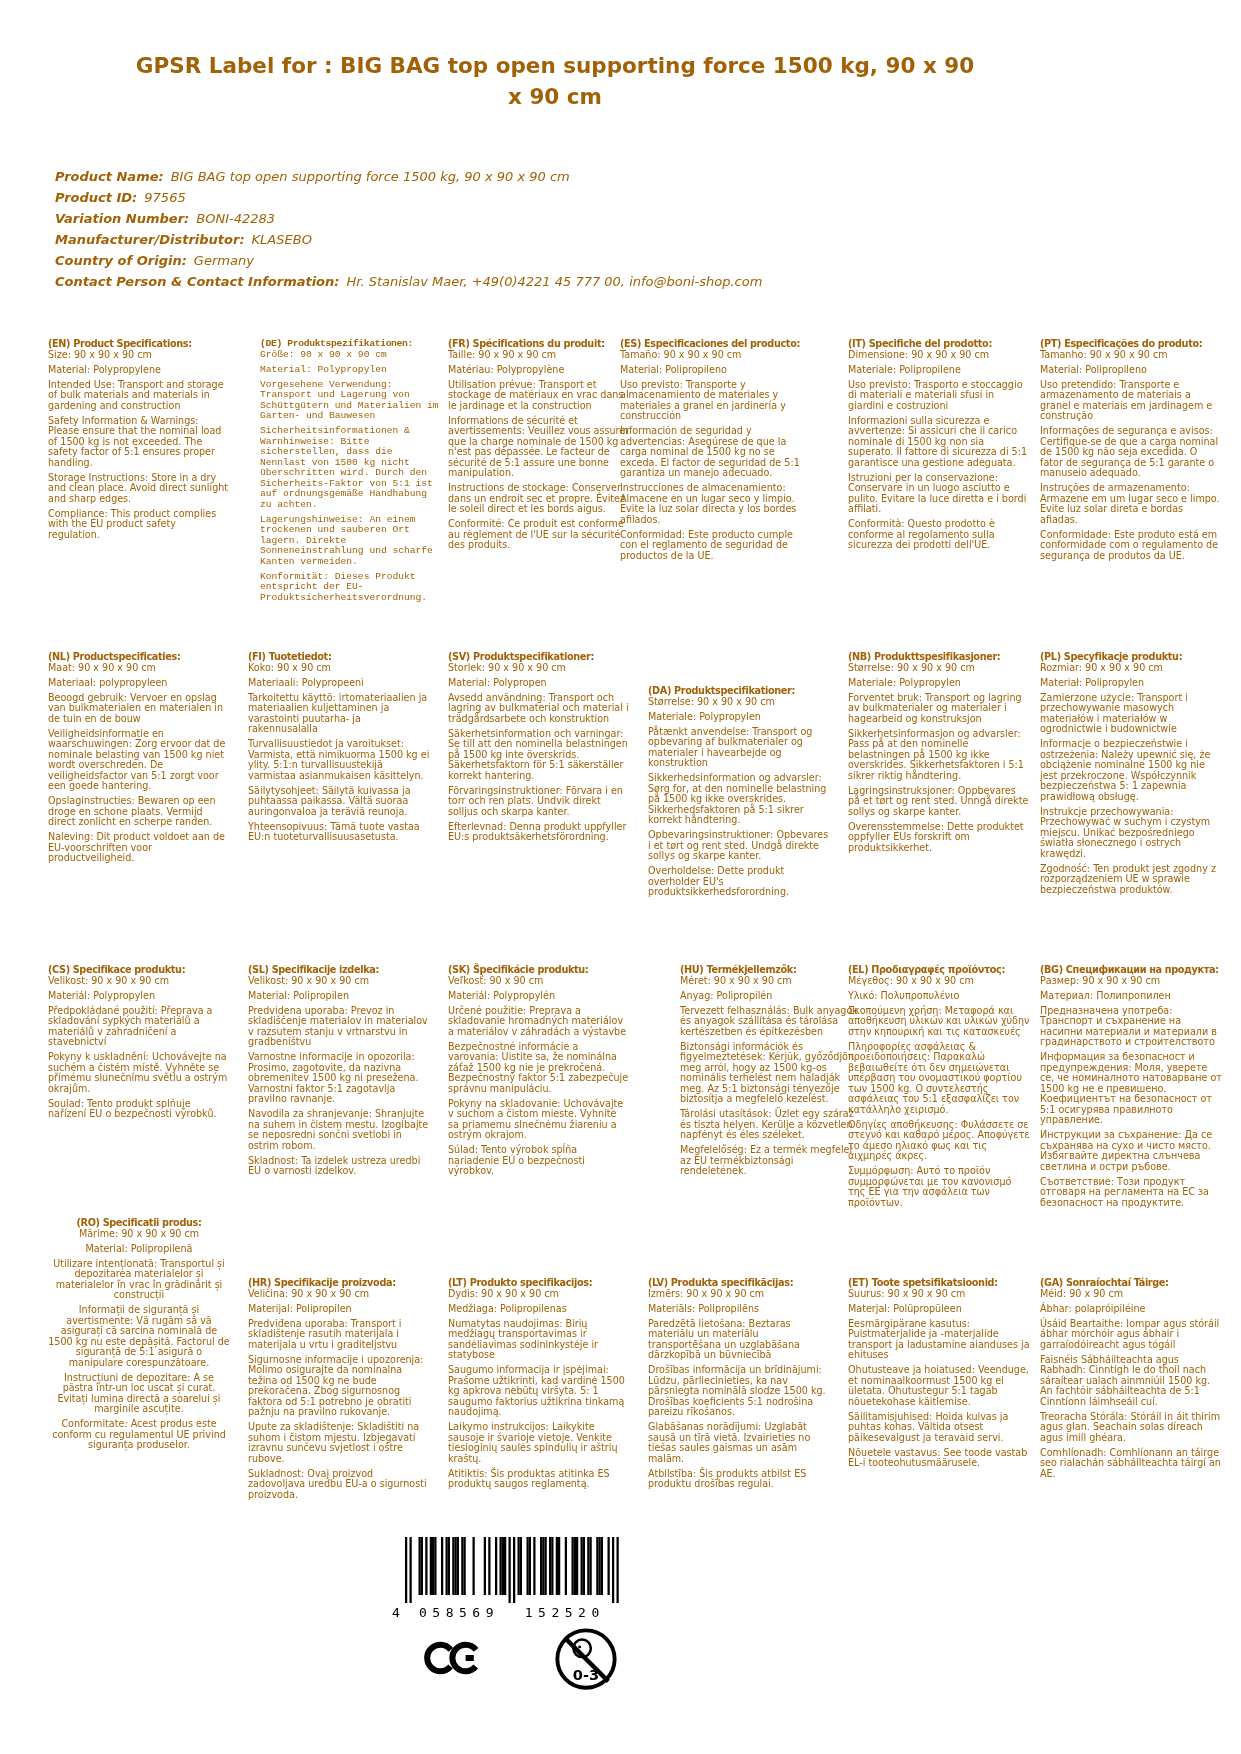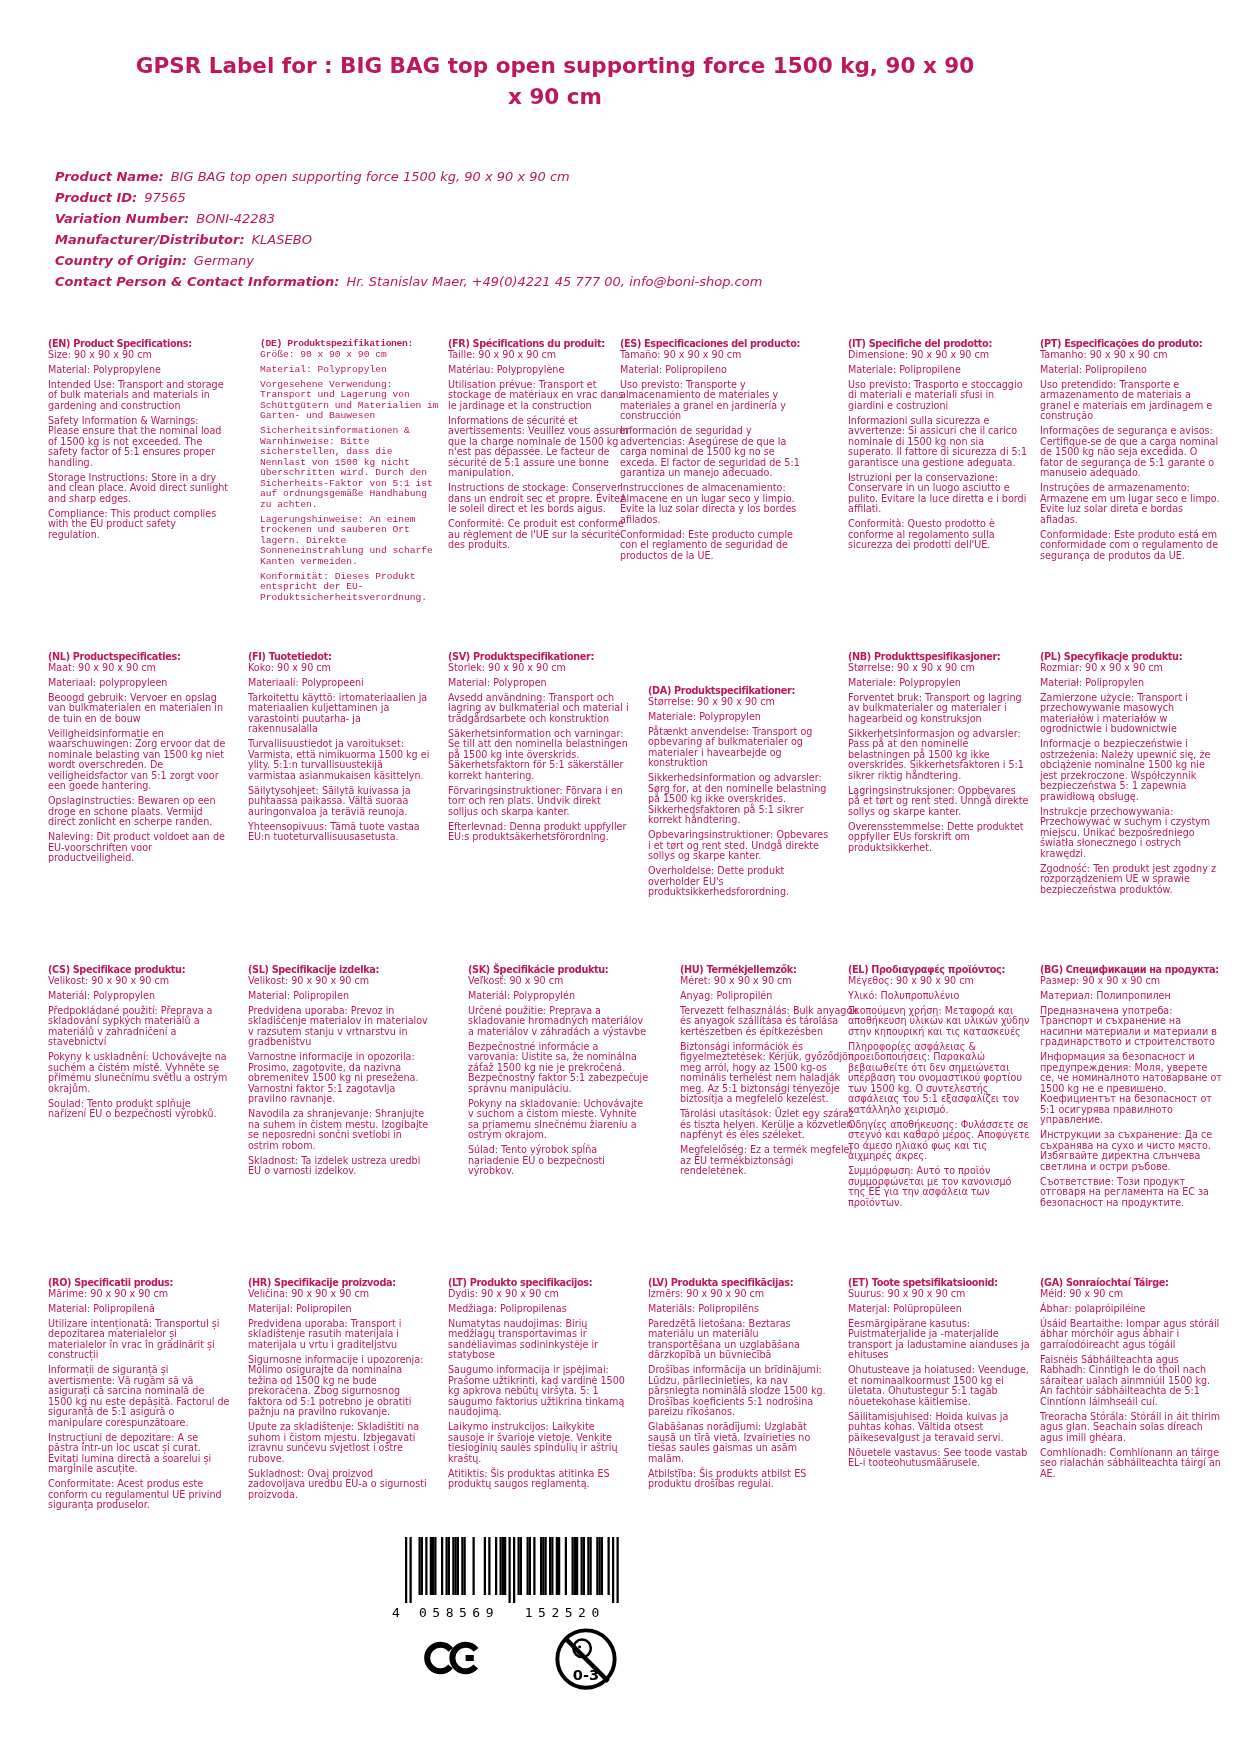--- a/index.html
+++ b/index.html
@@ -1,16 +1,16 @@
 <!DOCTYPE html>
 <html><head>
 <meta charset="utf-8">
 <style>
   html,body{margin:0;padding:0;background:#e8e8e8;}
-  #page{position:relative;width:1241px;height:1754px;background:#ffffff;color:#be185d;
+  #page{position:relative;width:1241px;height:1754px;background:#ffffff;color:#a16207;
         font-family:"DejaVu Sans",sans-serif;overflow:hidden;margin:0 auto;}
   #title{position:absolute;left:85px;top:50px;width:940px;text-align:center;
          font-size:21.5px;font-weight:bold;line-height:31px;}
   #product-info{position:absolute;left:55px;top:166px;font-size:13px;line-height:21px;font-style:italic;}
   .info-row{white-space:nowrap;}
   .info-label{font-weight:bold;}
   .info-value{margin-left:7px;}
   #spec-grid .cell{position:absolute;width:182px;font-size:9.6px;line-height:10.5px;}
   .hdr{font-weight:bold;font-size:9.7px;letter-spacing:-0.35px;white-space:nowrap;}
   .line{}
@@ -159,21 +159,21 @@
       </div>
       <div class="cell" style="left: 248px; top: 965px;">
         <div class="hdr">(SL) Specifikacije izdelka:</div>
         <div class="line">Velikost: 90 x 90 x 90 cm</div>
         <div class="para">Material: Polipropilen</div>
         <div class="para">Predvidena uporaba: Prevoz in skladiščenje materialov in materialov v razsutem stanju v vrtnarstvu in gradbeništvu</div>
         <div class="para">Varnostne informacije in opozorila: Prosimo, zagotovite, da nazivna obremenitev 1500 kg ni presežena. Varnostni faktor 5:1 zagotavlja pravilno ravnanje.</div>
         <div class="para">Navodila za shranjevanje: Shranjujte na suhem in čistem mestu. Izogibajte se neposredni sončni svetlobi in ostrim robom.</div>
         <div class="para">Skladnost: Ta izdelek ustreza uredbi EU o varnosti izdelkov.</div>
       </div>
-      <div class="cell" style="left: 448px; top: 965px; margin-left: 20px;">
+      <div class="cell" style="left: 448px; top: 965px;">
         <div class="hdr">(SK) Špecifikácie produktu:</div>
         <div class="line">Veľkosť: 90 x 90 cm</div>
         <div class="para">Materiál: Polypropylén</div>
         <div class="para">Určené použitie: Preprava a skladovanie hromadných materiálov a materiálov v záhradách a výstavbe</div>
         <div class="para">Bezpečnostné informácie a varovania: Uistite sa, že nominálna záťaž 1500 kg nie je prekročená. Bezpečnostný faktor 5:1 zabezpečuje správnu manipuláciu.</div>
         <div class="para">Pokyny na skladovanie: Uchovávajte v suchom a čistom mieste. Vyhnite sa priamemu slnečnému žiareniu a ostrým okrajom.</div>
         <div class="para">Súlad: Tento výrobok spĺňa nariadenie EÚ o bezpečnosti výrobkov.</div>
       </div>
       <div class="cell" style="left: 648px; top: 965px; margin-left: 32px;">
         <div class="hdr">(HU) Termékjellemzők:</div>
@@ -195,21 +195,21 @@
       </div>
       <div class="cell" style="left: 1040px; top: 965px;">
         <div class="hdr">(BG) Спецификации на продукта:</div>
         <div class="line">Размер: 90 x 90 x 90 cm</div>
         <div class="para">Материал: Полипропилен</div>
         <div class="para">Предназначена употреба: Транспорт и съхранение на насипни материали и материали в градинарството и строителството</div>
         <div class="para">Информация за безопасност и предупреждения: Моля, уверете се, че номиналното натоварване от 1500 kg не е превишено. Коефициентът на безопасност от 5:1 осигурява правилното управление.</div>
         <div class="para">Инструкции за съхранение: Да се съхранява на сухо и чисто място. Избягвайте директна слънчева светлина и остри ръбове.</div>
         <div class="para">Съответствие: Този продукт отговаря на регламента на ЕС за безопасност на продуктите.</div>
       </div>
-      <div class="cell" style="left: 48px; top: 1278px;">
+      <div class="cell" style="left: 48px; top: 1218px; text-align: center;">
         <div class="hdr">(RO) Specificatii produs:</div>
         <div class="line">Mărime: 90 x 90 x 90 cm</div>
         <div class="para">Material: Polipropilenă</div>
         <div class="para">Utilizare intenționată: Transportul și depozitarea materialelor și materialelor în vrac în grădinărit și construcții</div>
         <div class="para">Informații de siguranță și avertismente: Vă rugăm să vă asigurați că sarcina nominală de 1500 kg nu este depășită. Factorul de siguranță de 5:1 asigură o manipulare corespunzătoare.</div>
         <div class="para">Instrucțiuni de depozitare: A se păstra într-un loc uscat și curat. Evitați lumina directă a soarelui și marginile ascuțite.</div>
         <div class="para">Conformitate: Acest produs este conform cu regulamentul UE privind siguranța produselor.</div>
       </div>
       <div class="cell" style="left: 248px; top: 1278px;">
         <div class="hdr">(HR) Specifikacije proizvoda:</div>

